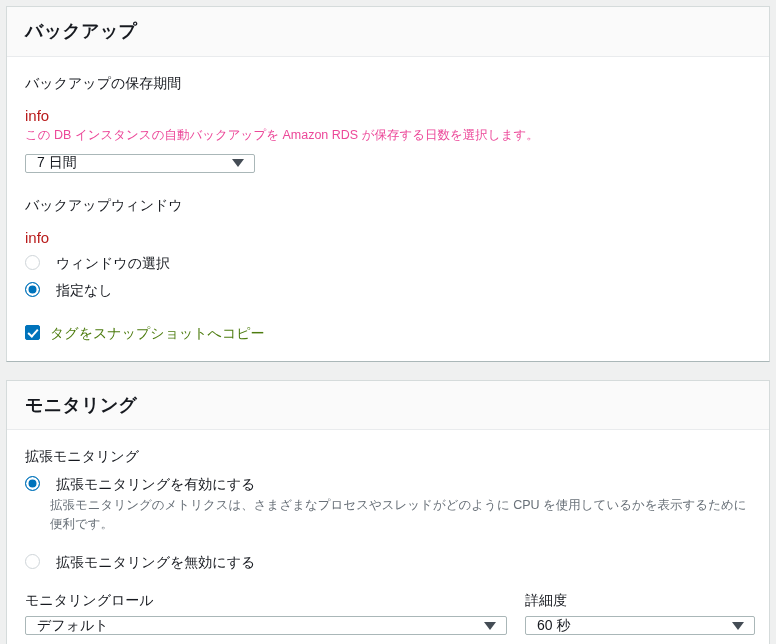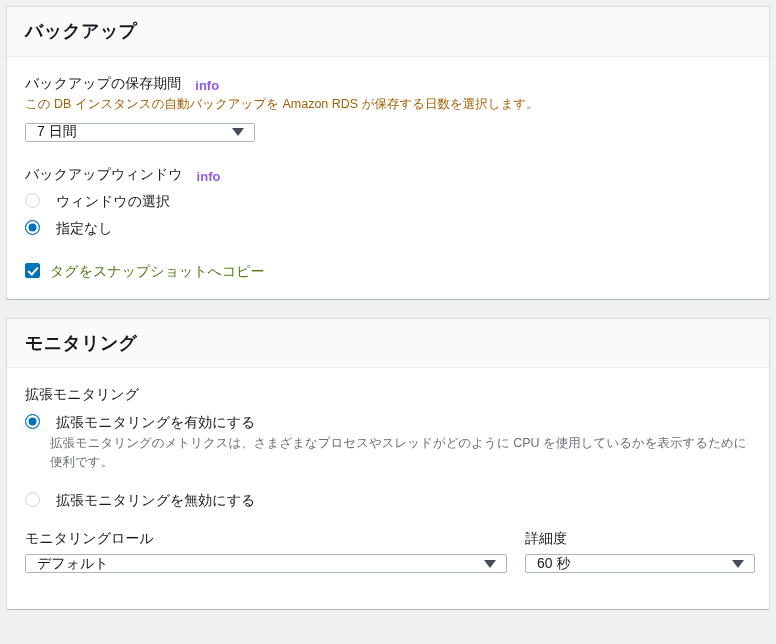--- a/index.html
+++ b/index.html
@@ -43,39 +43,40 @@
     line-height: 1.2;
   }
   .panel-body {
     padding: 16px 18px 18px 18px;
   }
 
   
   .field { margin-bottom: 4px; }
   .field-label-row {
     display: flex;
-    align-items: flex-end;
+    align-items: flex-start;
     gap: 14px;
     margin-bottom: 2px;
+    flex-direction: column;
   }
   .field-label {
     font-size: 14px;
     color: #16191f;
     line-height: 1.45;
   }
   .info-link {
-    font-size: 13px;
-    font-weight: bold;
-    color: #8b5cf6;
+    font-size: 15px;
+    font-weight: normal;
+    color: #b91c1c;
     text-decoration: none;
     cursor: pointer;
   }
   .field-desc {
     font-size: 12.5px;
-    color: #a16207;
+    color: #ec4899;
     line-height: 1.5;
     margin-bottom: 9px;
   }
 
   
   .select {
     position: relative;
     height: 19px;
     border: 1px solid #aab7b8;
     border-radius: 2px;

